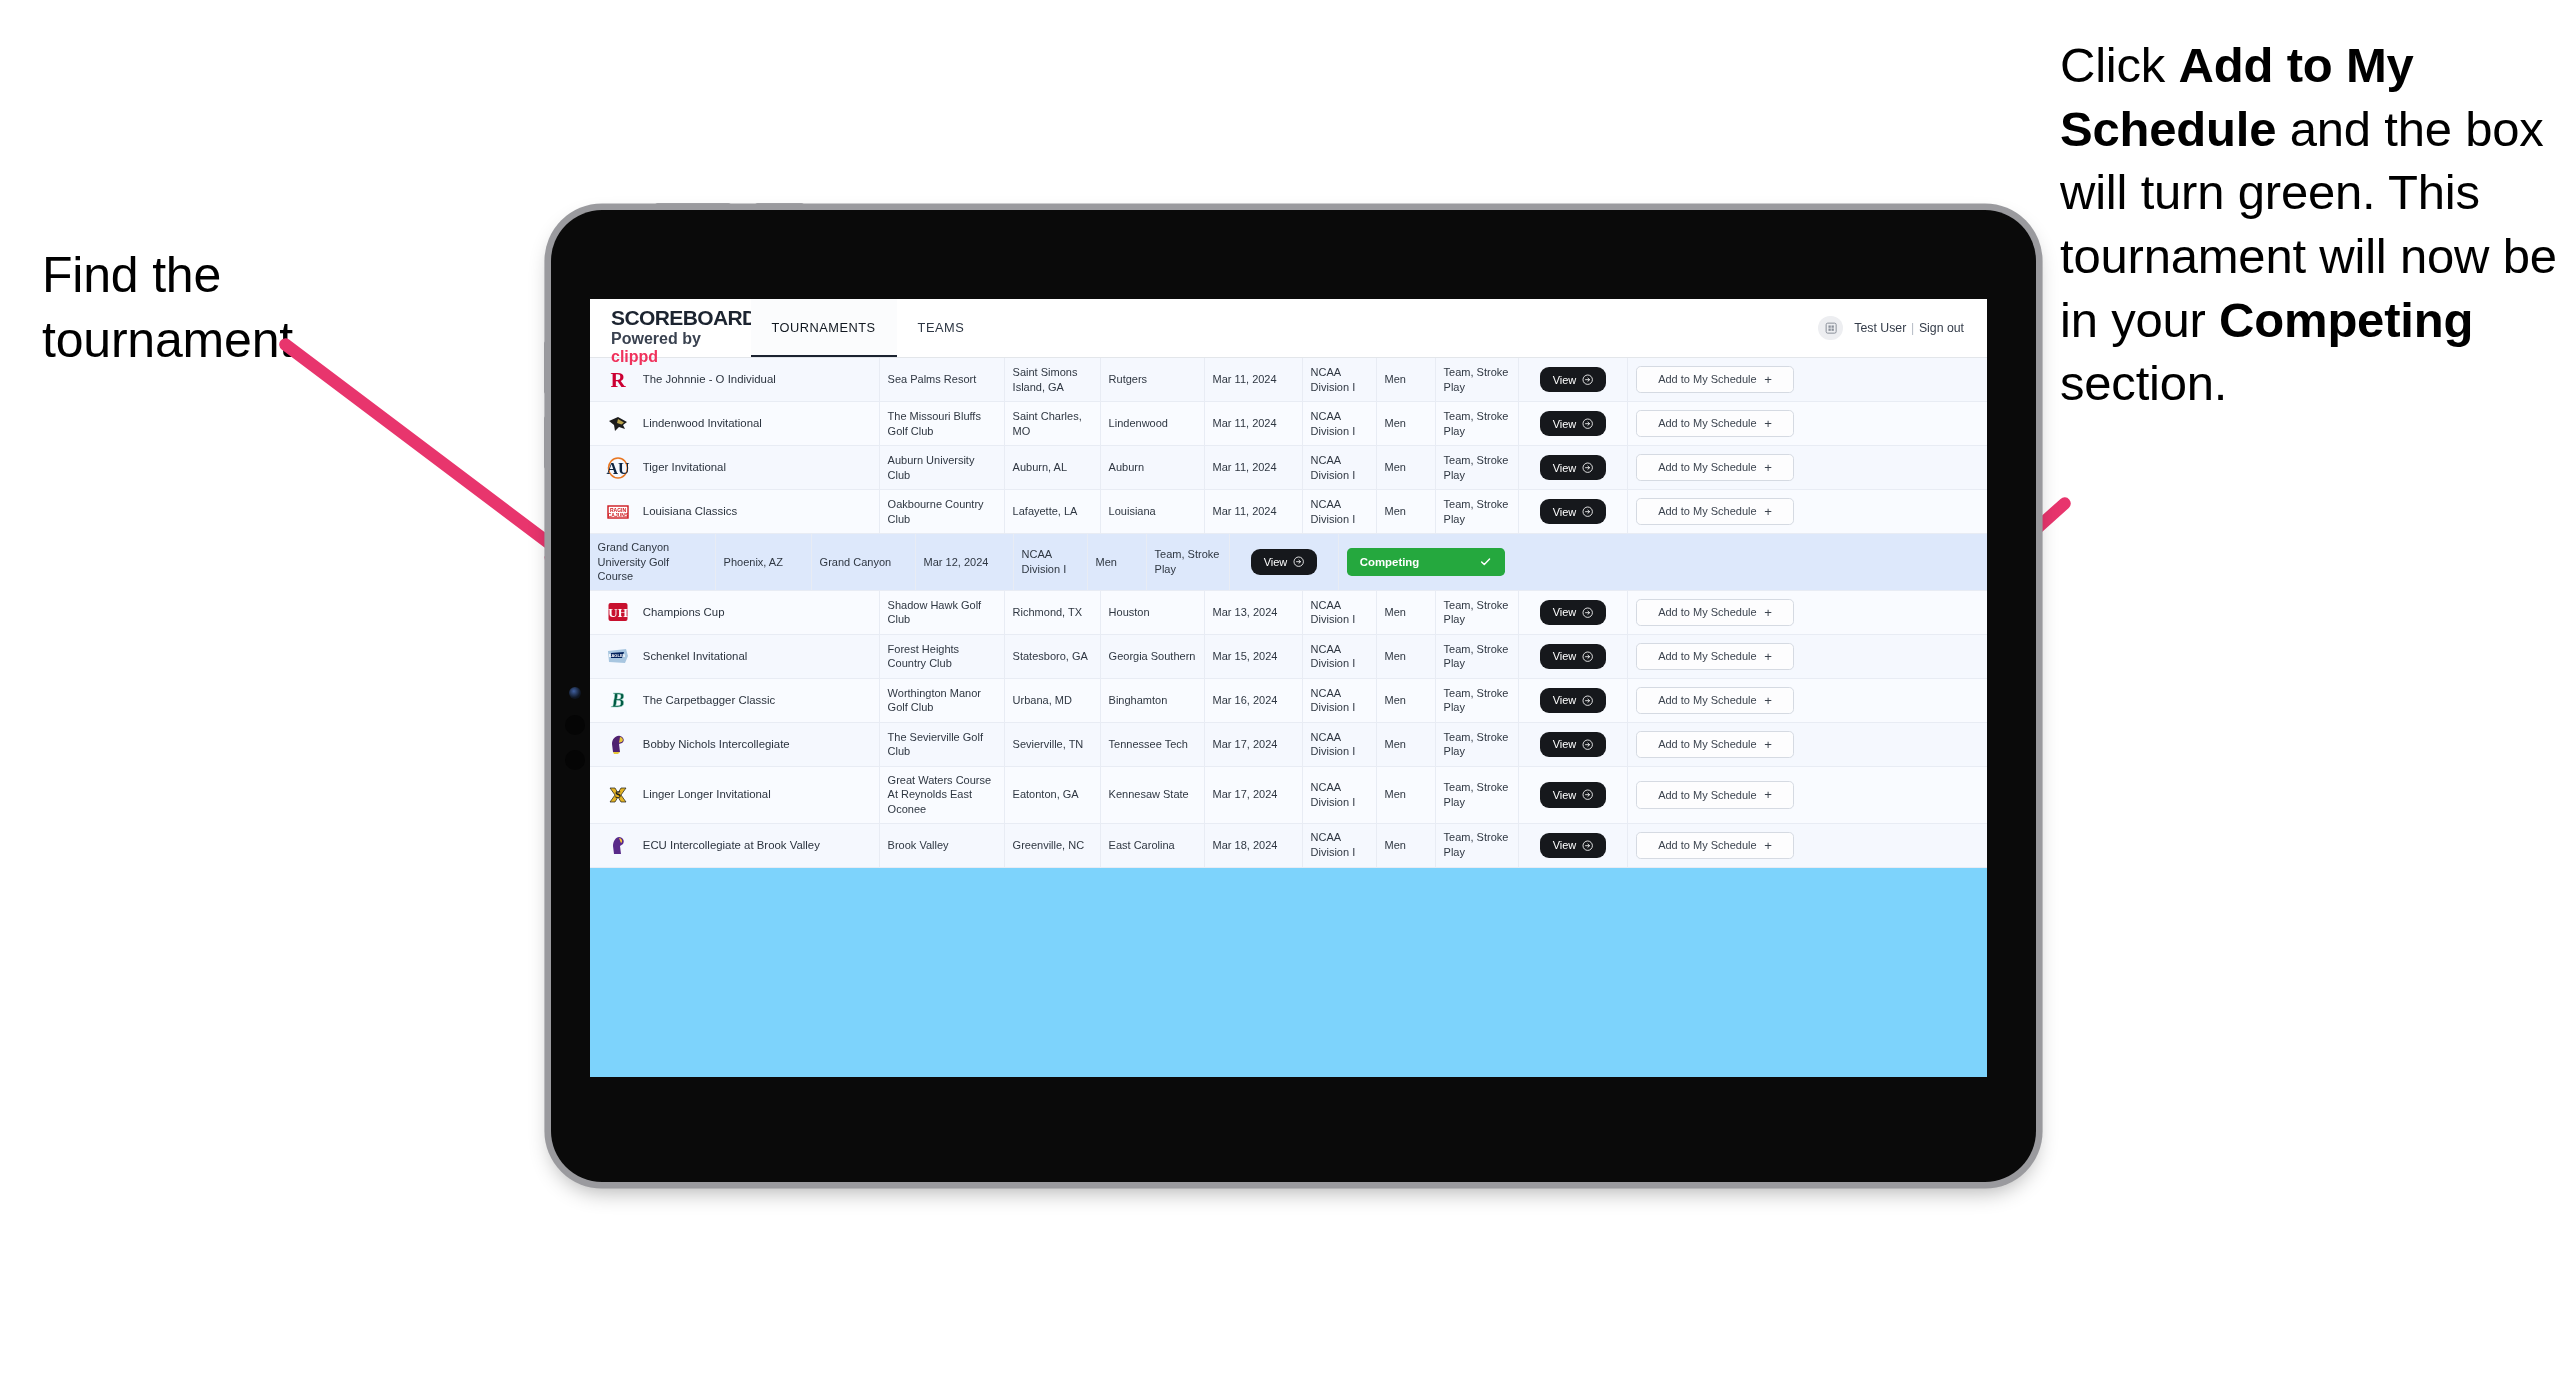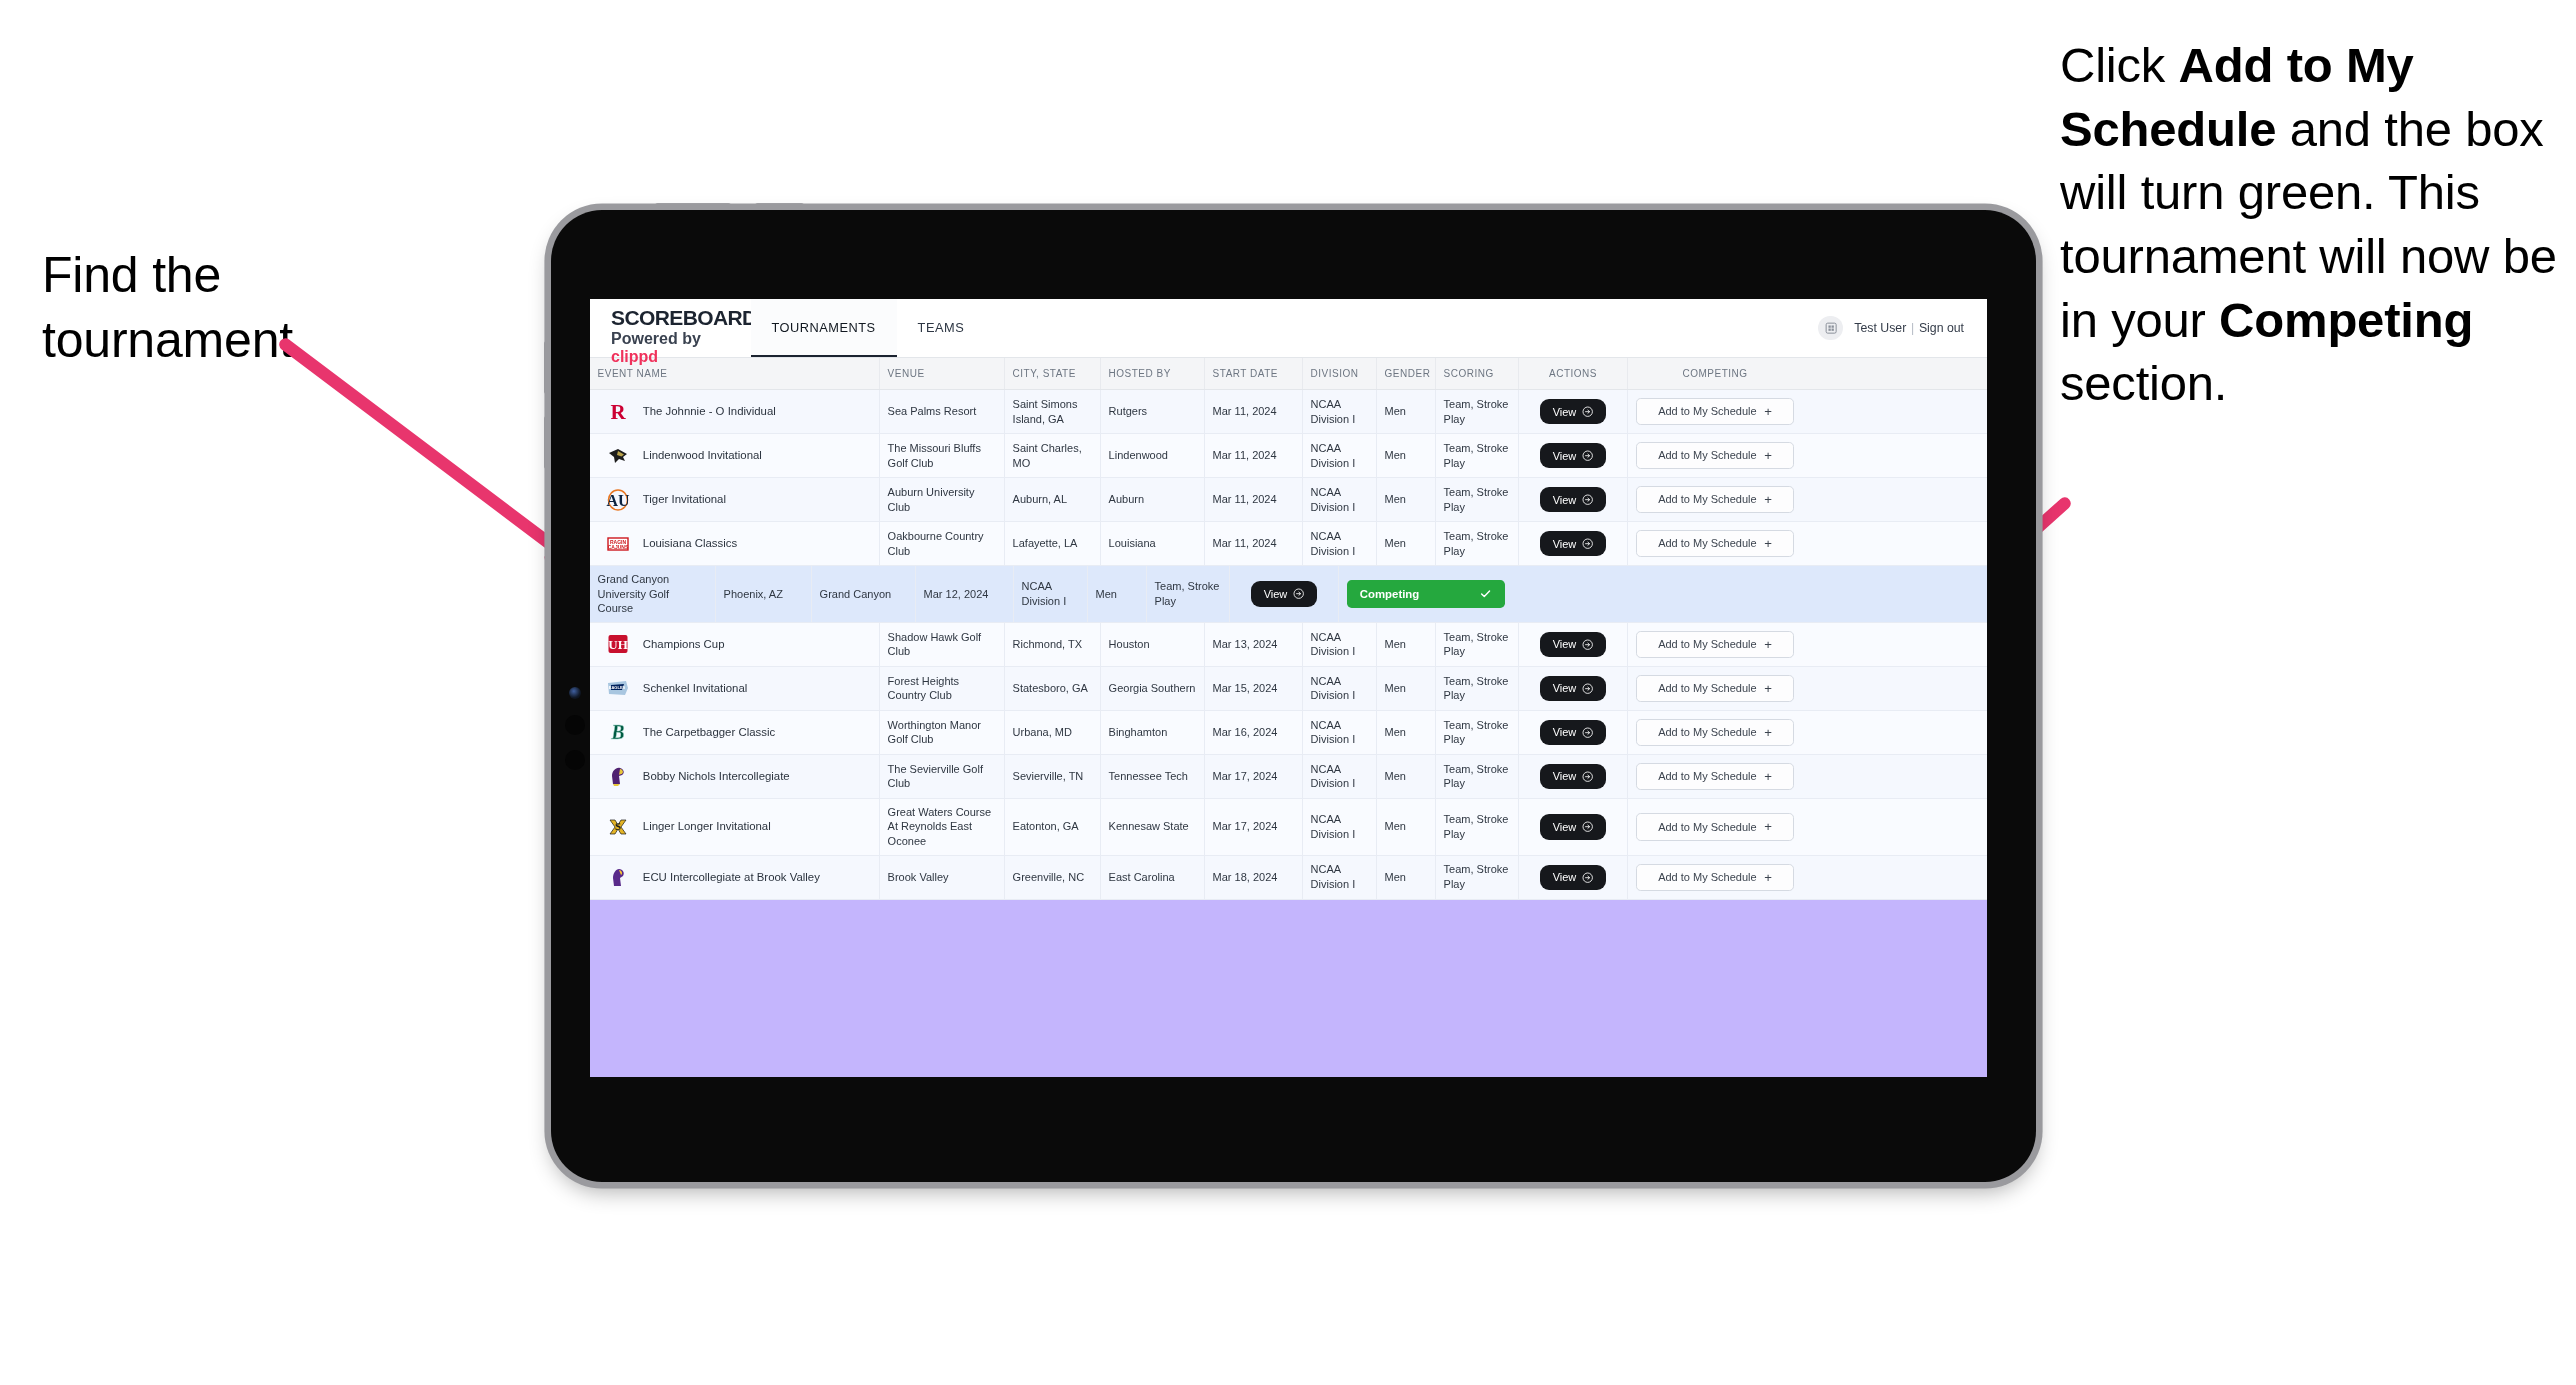--- a/index.html
+++ b/index.html
@@ -58,21 +58,21 @@
   .sensor.cam { background: radial-gradient(circle at 40% 35%, #3f5f9f 0%, #101826 60%, #05070c 100%); }
   .s1 { left: 569px; top: 687px; width: 12.3px; height: 12.3px; }
   .s2 { left: 565px; top: 715px; width: 20px; height: 20px; }
   .s3 { left: 565px; top: 750px; width: 20px; height: 20px; }
 
   
   #screen {
     position: absolute;
     left: 590px; top: 299px;
     width: 1397px; height: 778px;
-    background: #c4b5fd;
+    background: #7dd3fc;
     overflow: hidden;
   }
 
   
   .app-header {
     display: flex; align-items: stretch;
     height: 59px;
     background: #ffffff;
     border-bottom: 0.9px solid #e3e6ea;
   }
@@ -241,32 +241,20 @@
             <rect x="4.5" y="4.5" width="3" height="3" fill="#8a909a"></rect>
             <rect x="8.5" y="4.5" width="3" height="3" fill="#8a909a"></rect>
             <rect x="4.5" y="8.5" width="3" height="3" fill="#8a909a"></rect>
             <rect x="8.5" y="8.5" width="3" height="3" fill="#8a909a"></rect>
           </svg>
         </div>
         <div class="user-text"><span>Test User</span><span class="sep">|</span><span class="signout">Sign out</span></div>
       </div>
     </div>
 
-    <div class="thead">
-      <div class="th c-event">EVENT NAME</div>
-      <div class="th c-venue">VENUE</div>
-      <div class="th c-city">CITY, STATE</div>
-      <div class="th c-host">HOSTED BY</div>
-      <div class="th c-date">START DATE</div>
-      <div class="th c-div">DIVISION</div>
-      <div class="th c-gender">GENDER</div>
-      <div class="th c-scoring">SCORING</div>
-      <div class="th c-actions">ACTIONS</div>
-      <div class="th c-comp">COMPETING</div>
-    </div>
 
     <div class="tbody" id="tbody">
         <div class="trow">
           <div class="td c-event event-cell">
             <span class="logo">
               <svg width="24" height="24" viewBox="0 0 24 24" style="font-size:11.5px">
                 <text x="12" y="19" font-family="Liberation Serif, serif" font-size="21" font-weight="700" fill="#CC0033" text-anchor="middle">R</text>
               </svg>
             </span>
             <span class="event-name">The Johnnie - O Individual</span>

